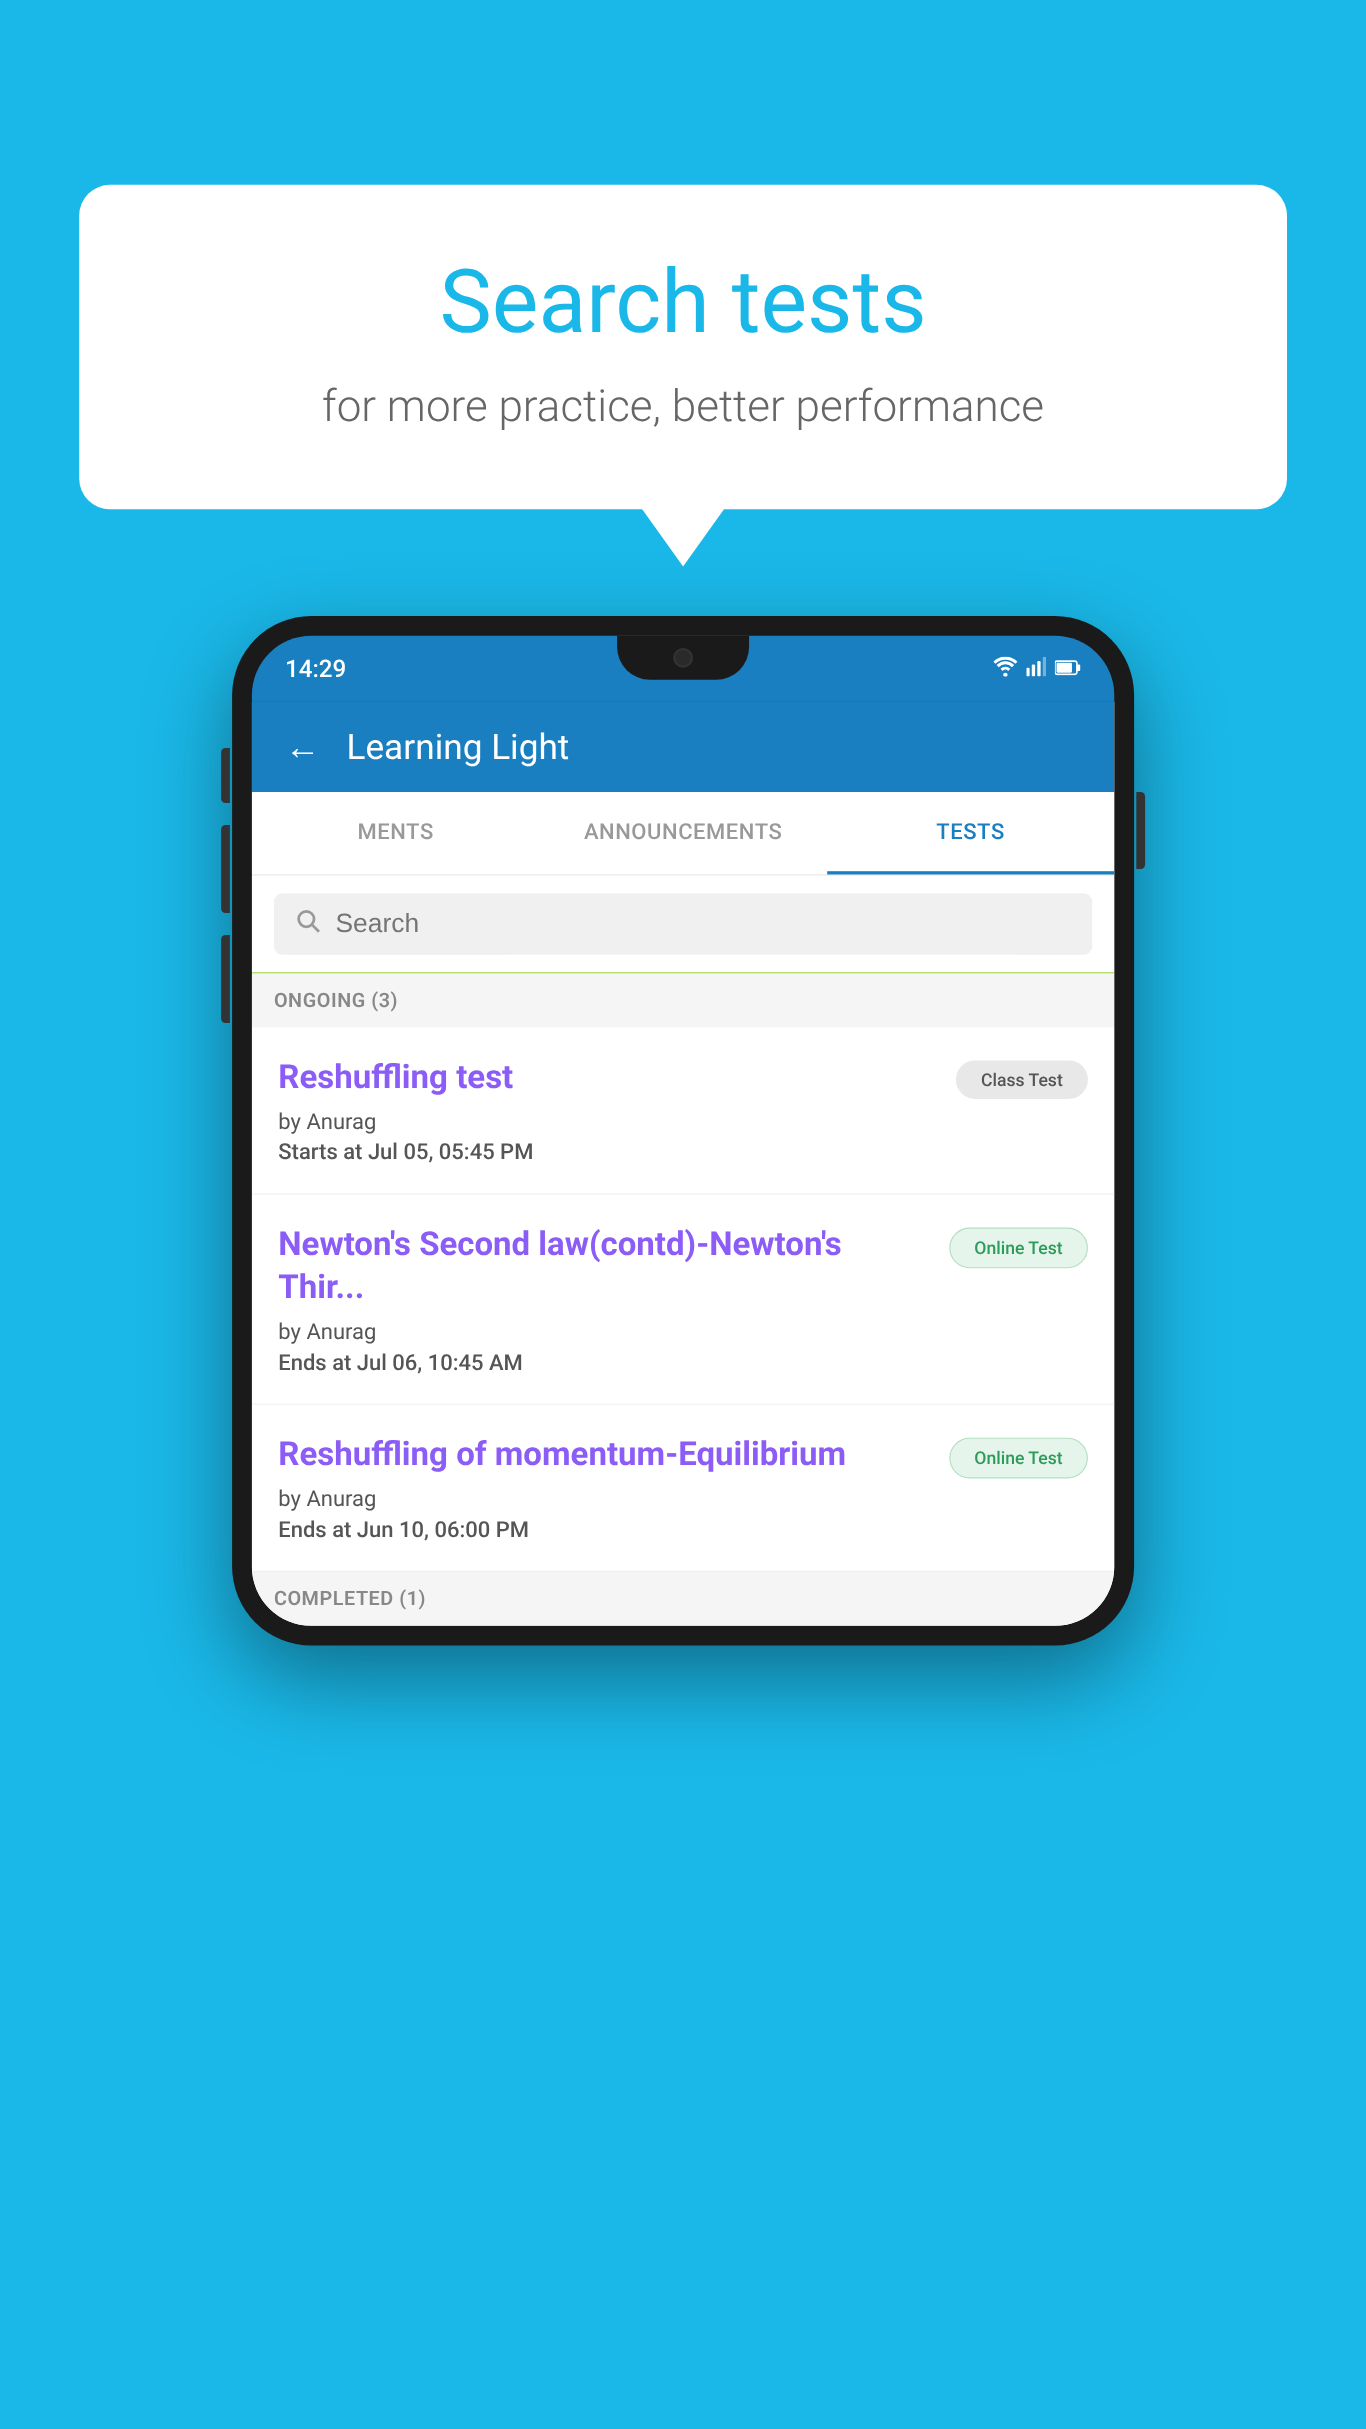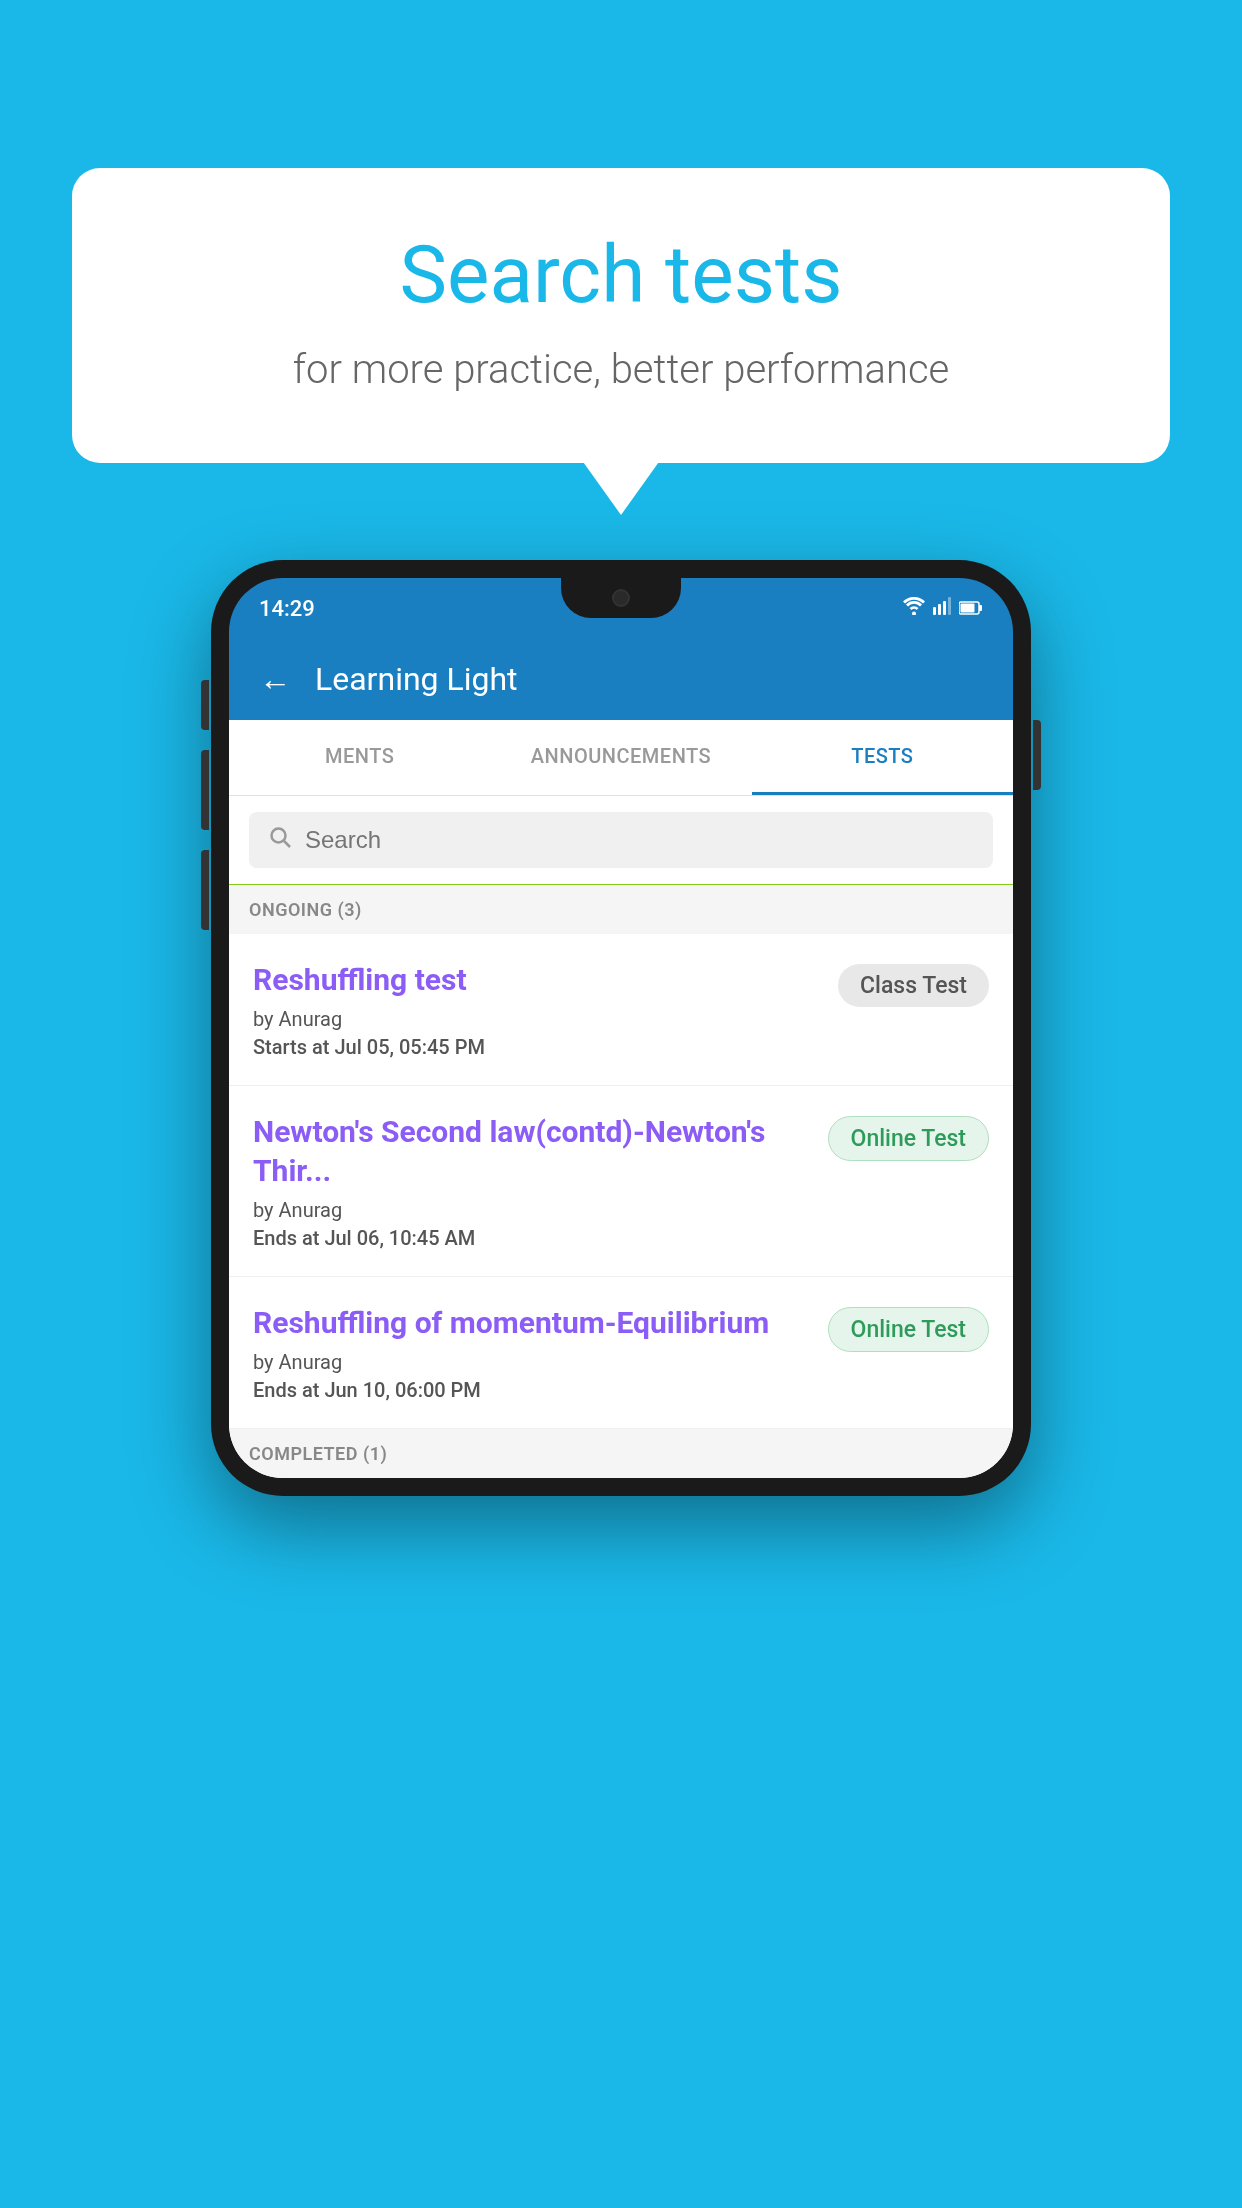--- a/index.html
+++ b/index.html
@@ -247,21 +247,21 @@
       color: #555;
     }
 
     .test-time span {
       font-weight: 500;
     }
 
     .badge {
       border-radius: 50px;
       padding: 8px 22px;
-      font-size: 23px;
+      font-size: 16px;
       font-weight: 500;
       white-space: nowrap;
       min-width: 120px;
       text-align: center;
       margin-top: 4px;
     }
 
     .badge-class {
       background: #e8e8e8;
       color: #555;

